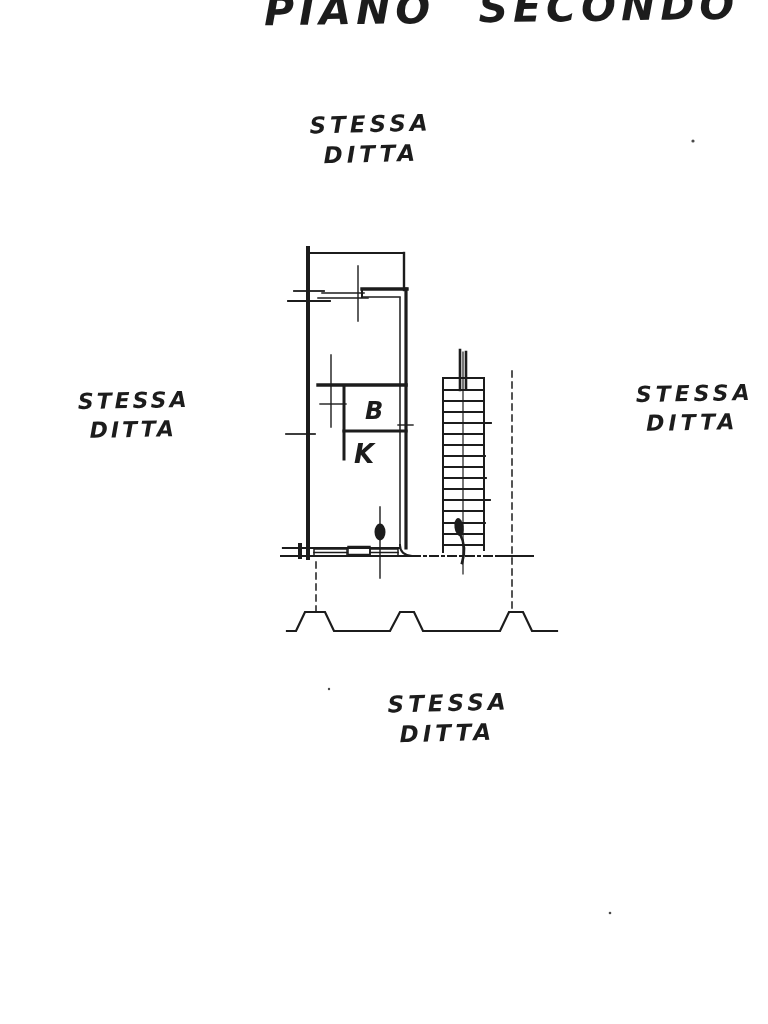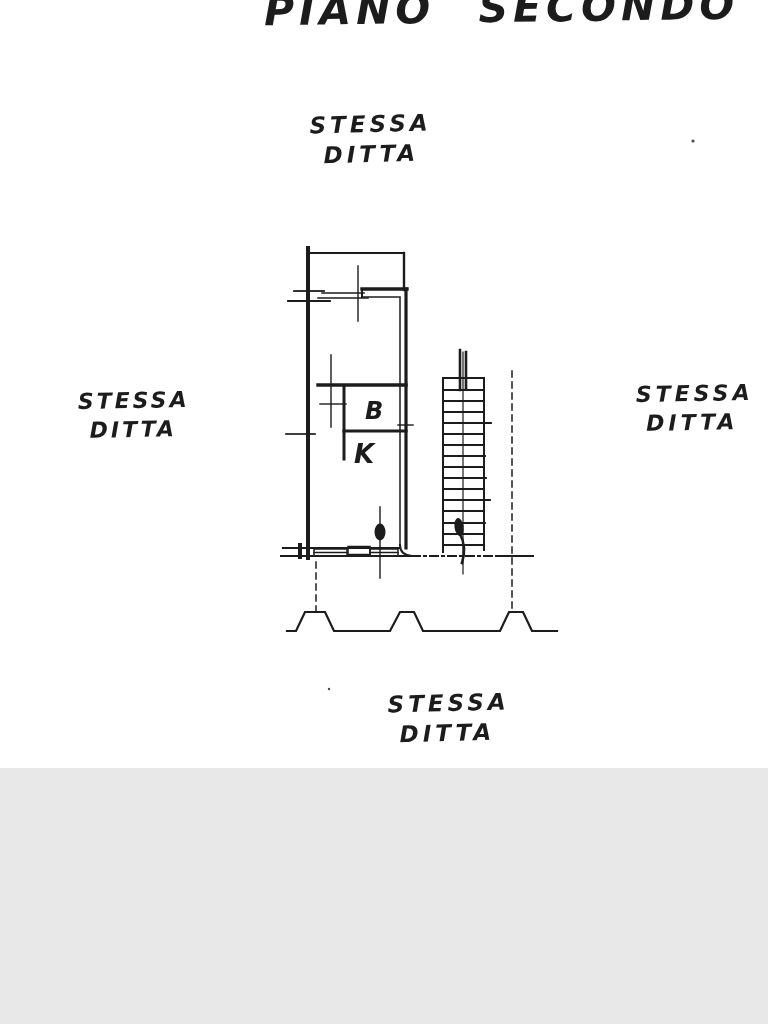--- a/index.html
+++ b/index.html
@@ -2,21 +2,21 @@
 <html><head>
 <meta charset="utf-8">
 <style>
   :root{
     --ink:#1c1c1c;
     --paper:#ffffff;
   }
   html,body{margin:0;padding:0;background:#e8e8e8;}
   .page{
     position:relative;
-    width:768px;height:768px;
+    width:768px;height:1024px;
     background:var(--paper);
     overflow:hidden;
     font-family:"DejaVu Sans",sans-serif;
   }
   .hand{
     position:absolute;
     color:var(--ink);
     font-family:"DejaVu Sans",sans-serif;
     font-style:italic;
     font-weight:600;

